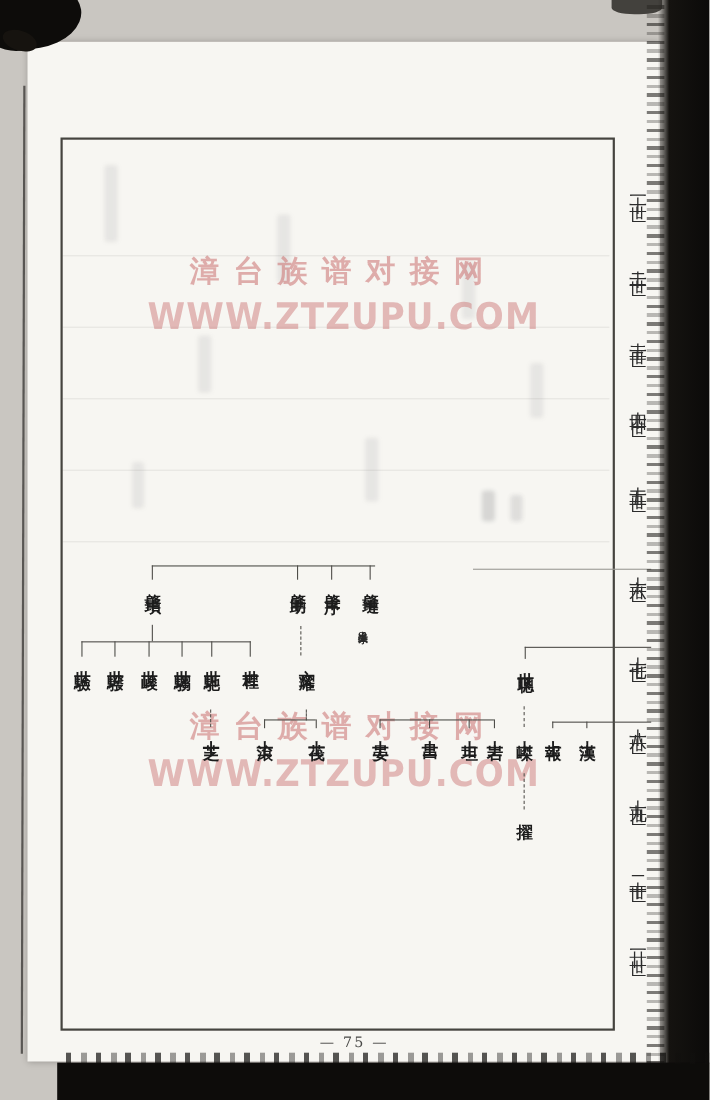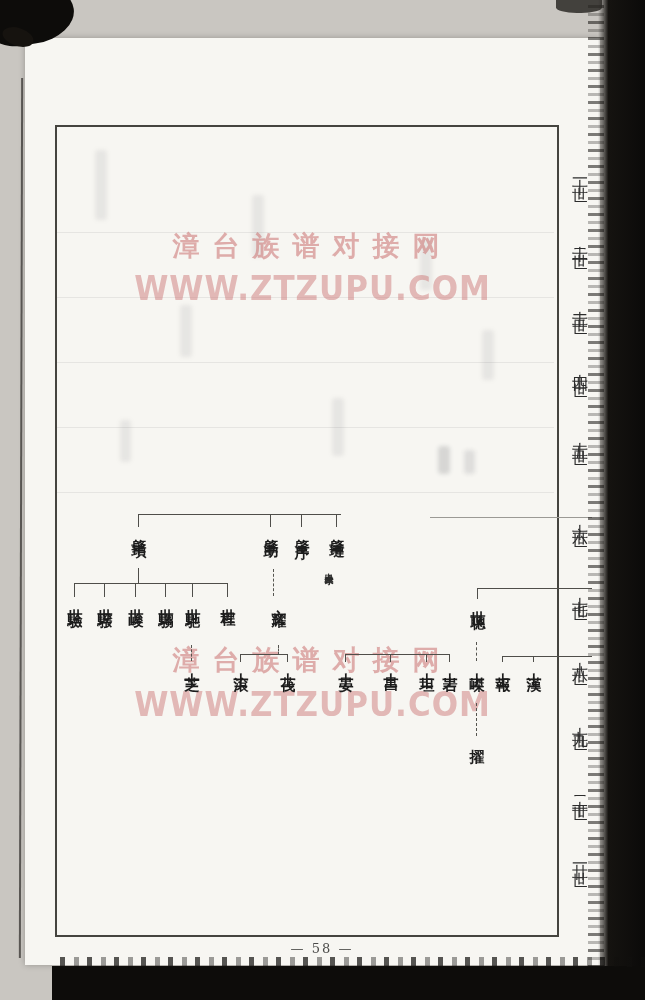--- a/index.html
+++ b/index.html
@@ -174,21 +174,21 @@
 <div class="abs vtext node" style="left:335px;top:661px;">士晏</div>
 <div class="abs vtext node" style="left:380px;top:661px;">士昌</div>
 <div class="abs vtext node" style="left:416px;top:661px;">士坦</div>
 <div class="abs vtext node" style="left:439px;top:661px;">士岩</div>
 <div class="abs vtext node" style="left:466px;top:661px;">士嵥</div>
 <div class="abs vtext node" style="left:492px;top:661px;">士報</div>
 <div class="abs vtext node" style="left:523px;top:661px;">士漢</div>
 
 <div class="abs vtext node" style="left:466px;top:737px;">擢</div>
 
-<div class="abs pageno" style="left:267px;top:941px;width:110px;">— 58 —</div>
+<div class="abs pageno" style="left:267px;top:941px;width:110px;">— 75 —</div>
 
 <div class="abs band-right"></div>
 <div class="abs band-right-noise"></div>
 <div class="abs band-bottom"></div>
 <div class="abs band-bottom-noise"></div>
 <div class="abs blob-tl"></div>
 <div class="abs blob-tl2"></div>
 <div class="abs smudge-tr"></div>
 <div class="abs left-line"></div>
 

